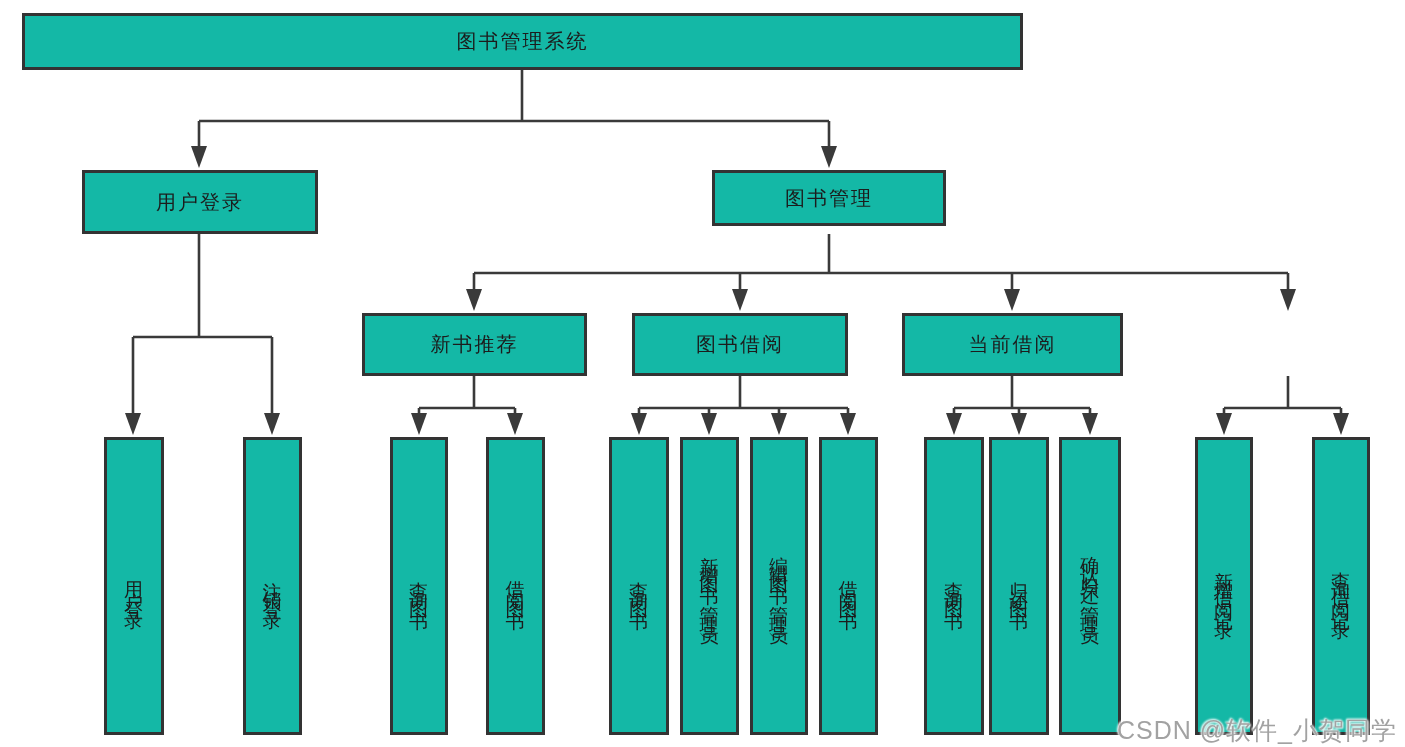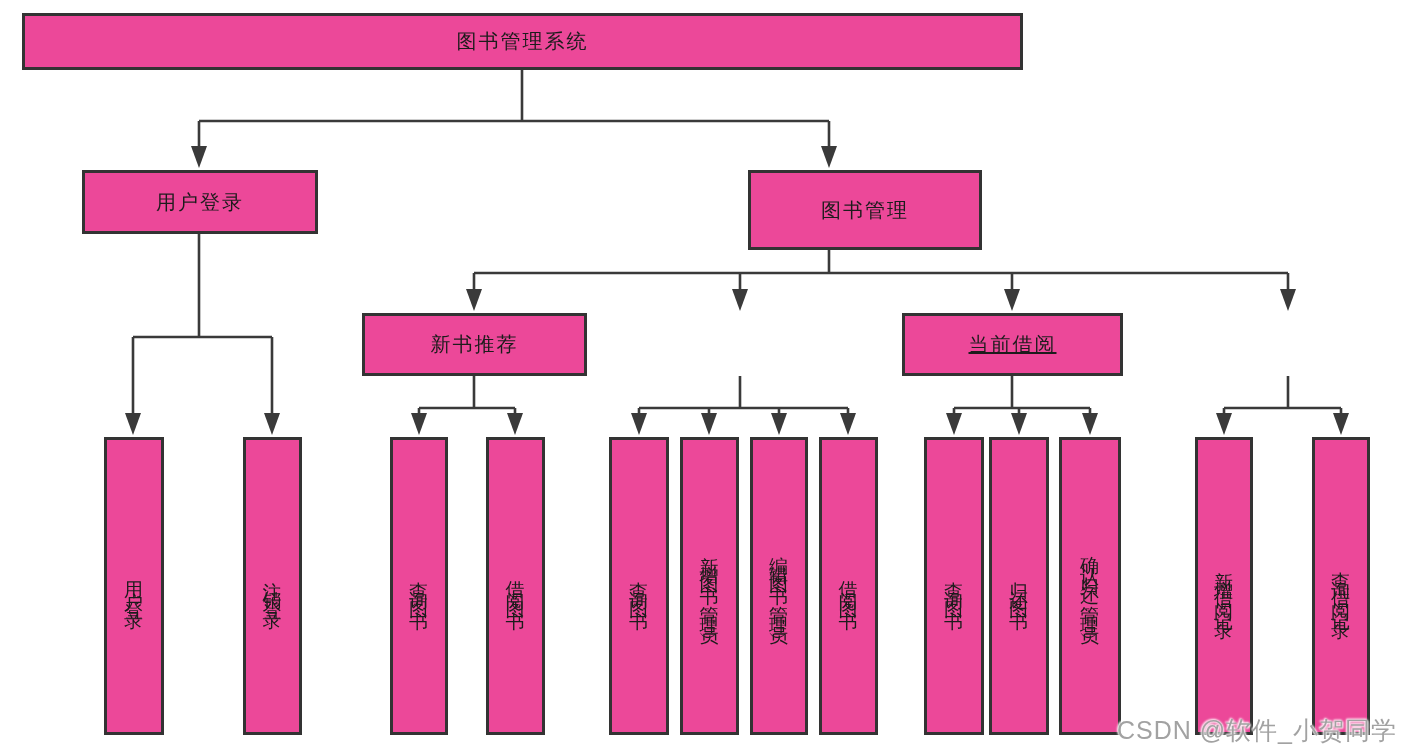--- a/index.html
+++ b/index.html
@@ -14,43 +14,43 @@
   #connectors {
     position: absolute;
     left: 0; top: 0;
     width: 1405px; height: 747px;
     z-index: 1;
   }
   .node {
     position: absolute;
     box-sizing: border-box;
     border: 3px solid #333333;
-    background: #ec4899;
+    background: #14b8a6;
     display: flex;
     align-items: center;
     justify-content: center;
     color: #1c1c1c;
     z-index: 2;
   }
   .h-node { font-size: 20px; letter-spacing: 2px; }
   .root-node { font-size: 20px; letter-spacing: 2px; }
   .v-node span {
     writing-mode: vertical-rl;
     font-size: 19px;
     letter-spacing: 10px;
     line-height: 1;
     white-space: nowrap;
   }
   
   .n-root            { left: 22px;   top: 13px;  width: 1001px; height: 57px; }
   .n-user-login      { left: 82px;   top: 170px; width: 236px;  height: 64px; }
-  .n-book-mgmt       { left: 712px;  top: 170px; width: 234px;  height: 80px; margin-left: 36px; }
+  .n-book-mgmt       { left: 712px;  top: 170px; width: 234px;  height: 56px; }
   .n-new-book        { left: 362px;  top: 313px; width: 225px;  height: 63px; text-align: right; }
   .n-book-borrow     { left: 632px;  top: 313px; width: 216px;  height: 63px; }
-  .n-current-borrow  { left: 902px;  top: 313px; width: 221px;  height: 63px; text-decoration: underline; }
+  .n-current-borrow  { left: 902px;  top: 313px; width: 221px;  height: 63px; }
   .n-borrow-records  { left: 1179px; top: 313px; width: 220px;  height: 63px; }
   .leaf { top: 437px; height: 298px; }
   .l-user-login   { left: 104px;  width: 60px; }
   .l-logout       { left: 243px;  width: 59px; }
   .l-nb-query     { left: 390px;  width: 58px; }
   .l-nb-borrow    { left: 486px;  width: 59px; }
   .l-bb-query     { left: 609px;  width: 60px; }
   .l-bb-add       { left: 680px;  width: 59px; }
   .l-bb-edit      { left: 750px;  width: 58px; }
   .l-bb-borrow    { left: 819px;  width: 59px; }
@@ -123,20 +123,23 @@
   <div class="node n-user-login h-node">
     <span>用户登录</span>
   </div>
   <div class="node n-book-mgmt h-node">
     <span>图书管理</span>
   </div>
 
   <div class="node n-new-book h-node">
     <span>新书推荐</span>
   </div>
+  <div class="node n-book-borrow h-node">
+    <span>图书借阅</span>
+  </div>
   <div class="node n-current-borrow h-node">
     <span>当前借阅</span>
   </div>
 
   <div class="node leaf v-node l-user-login">
     <span>用户登录</span>
   </div>
   <div class="node leaf v-node l-logout">
     <span>注销登录</span>
   </div>

